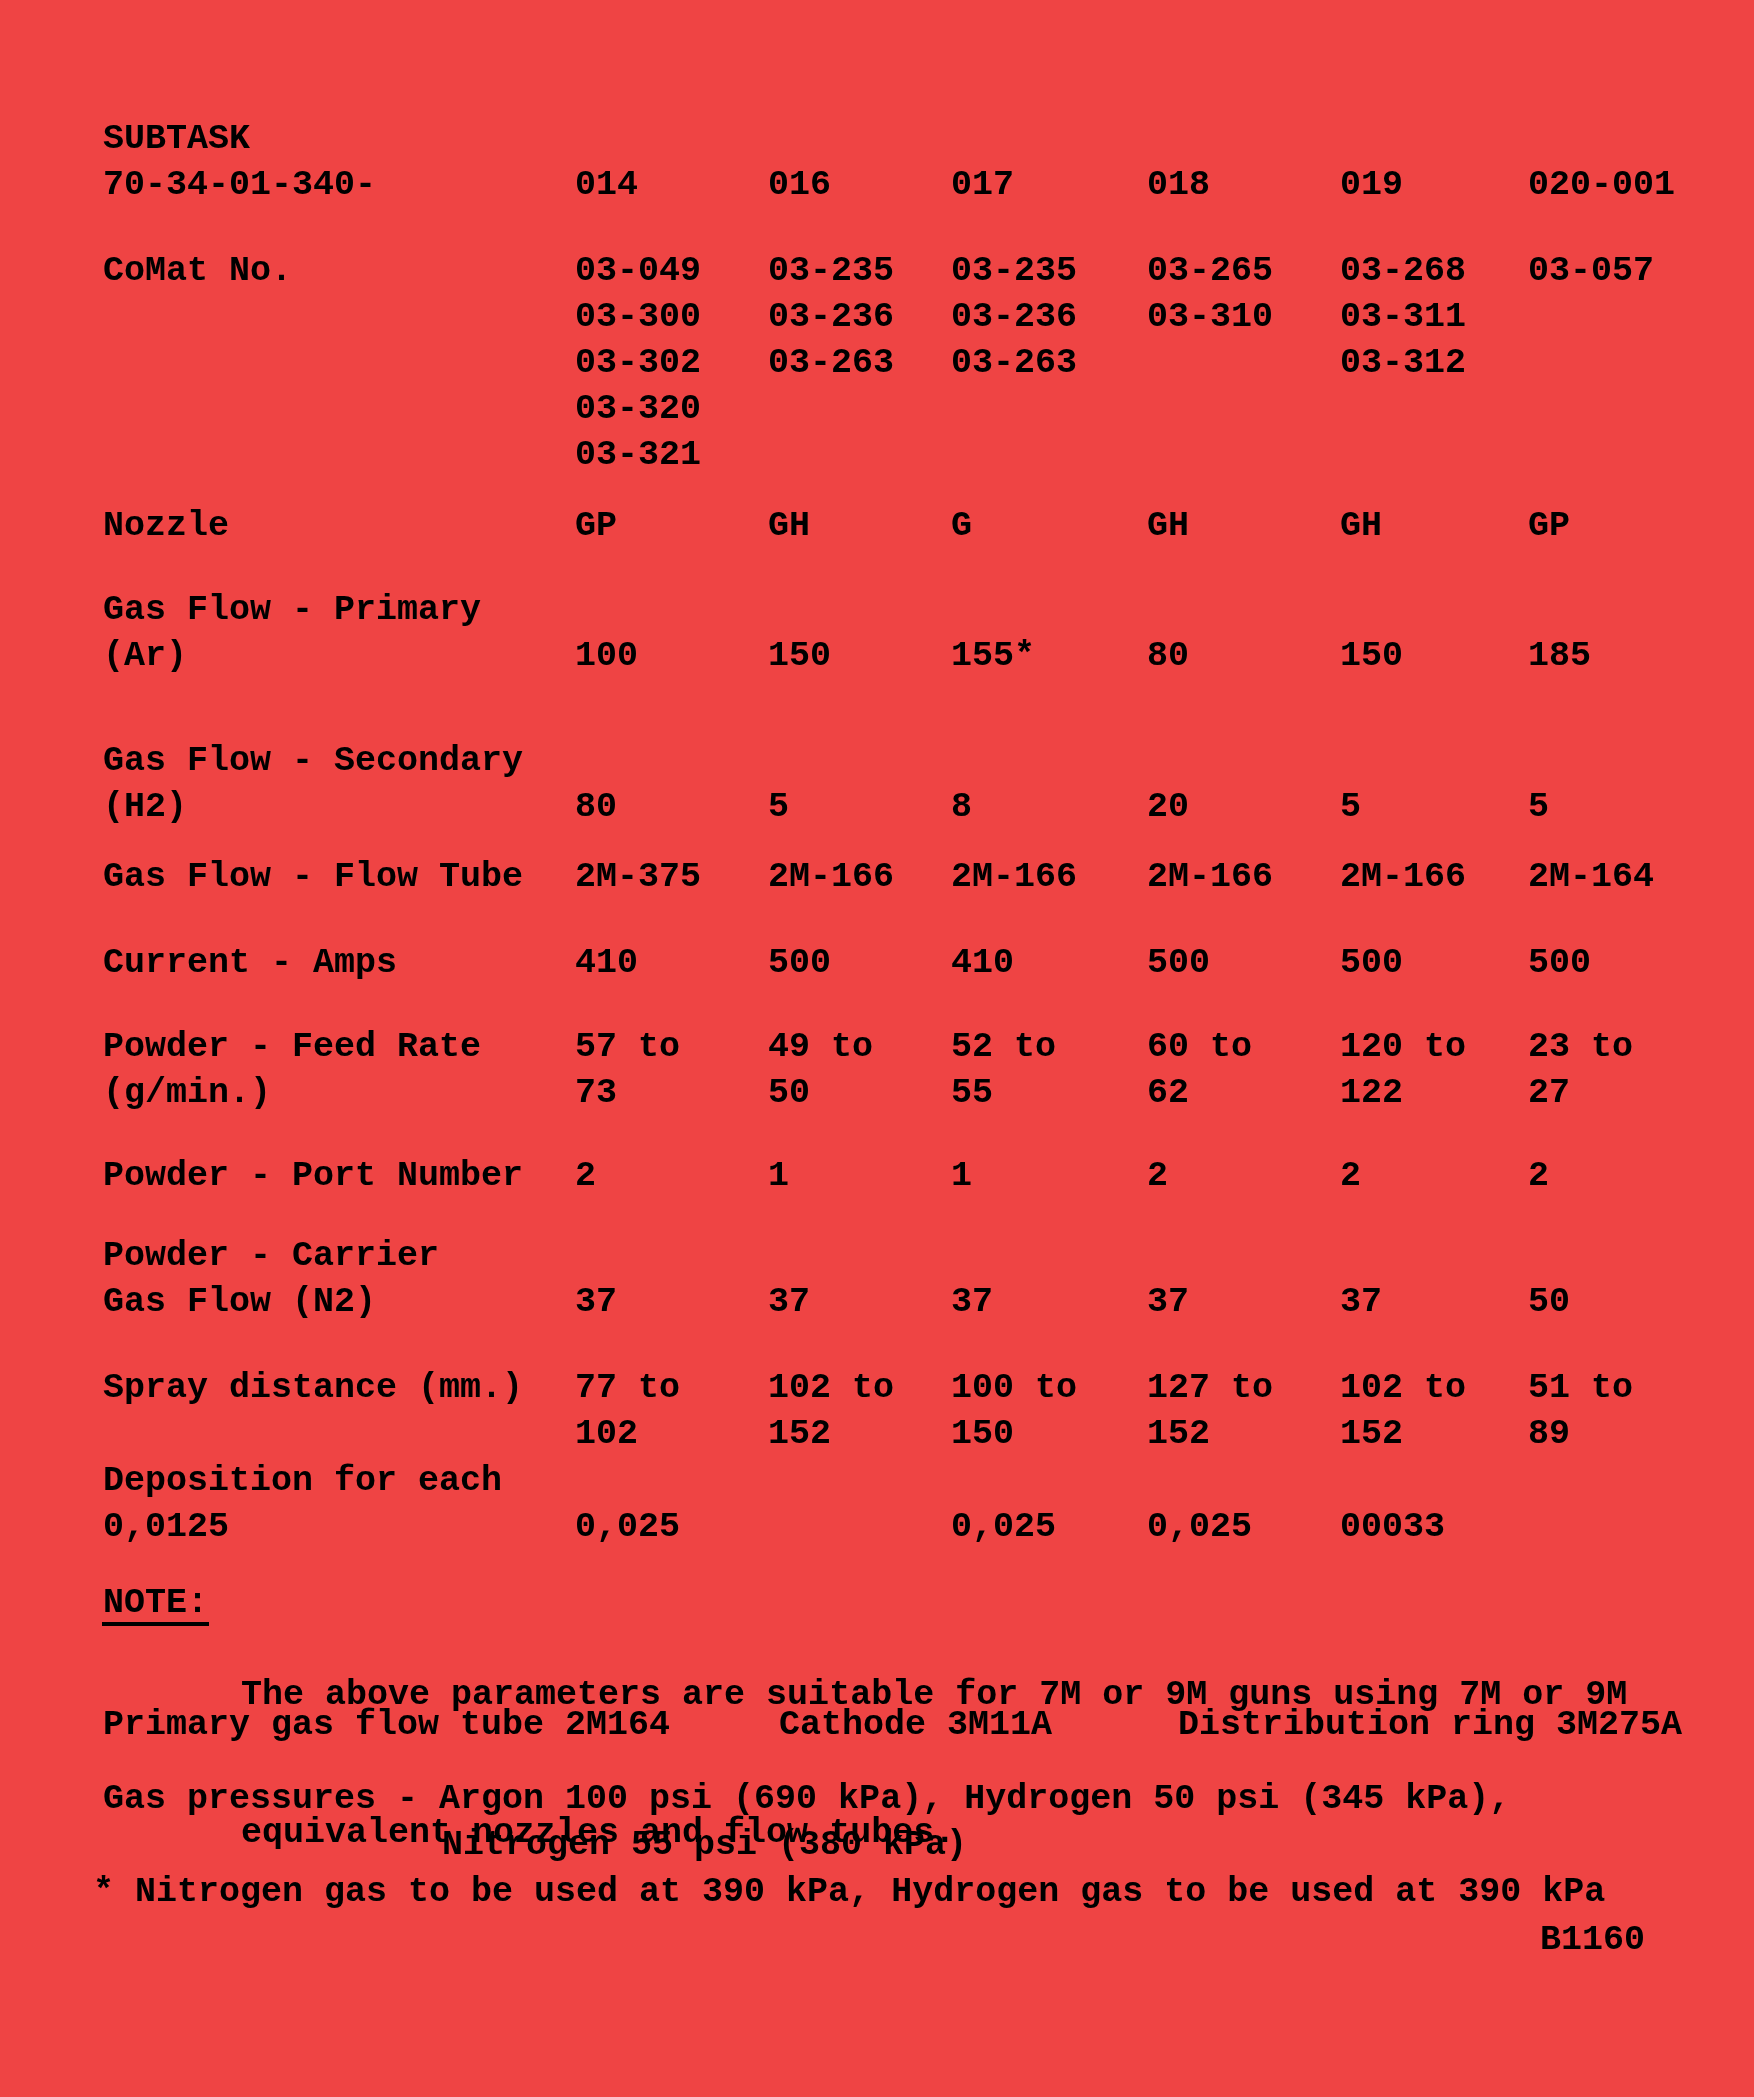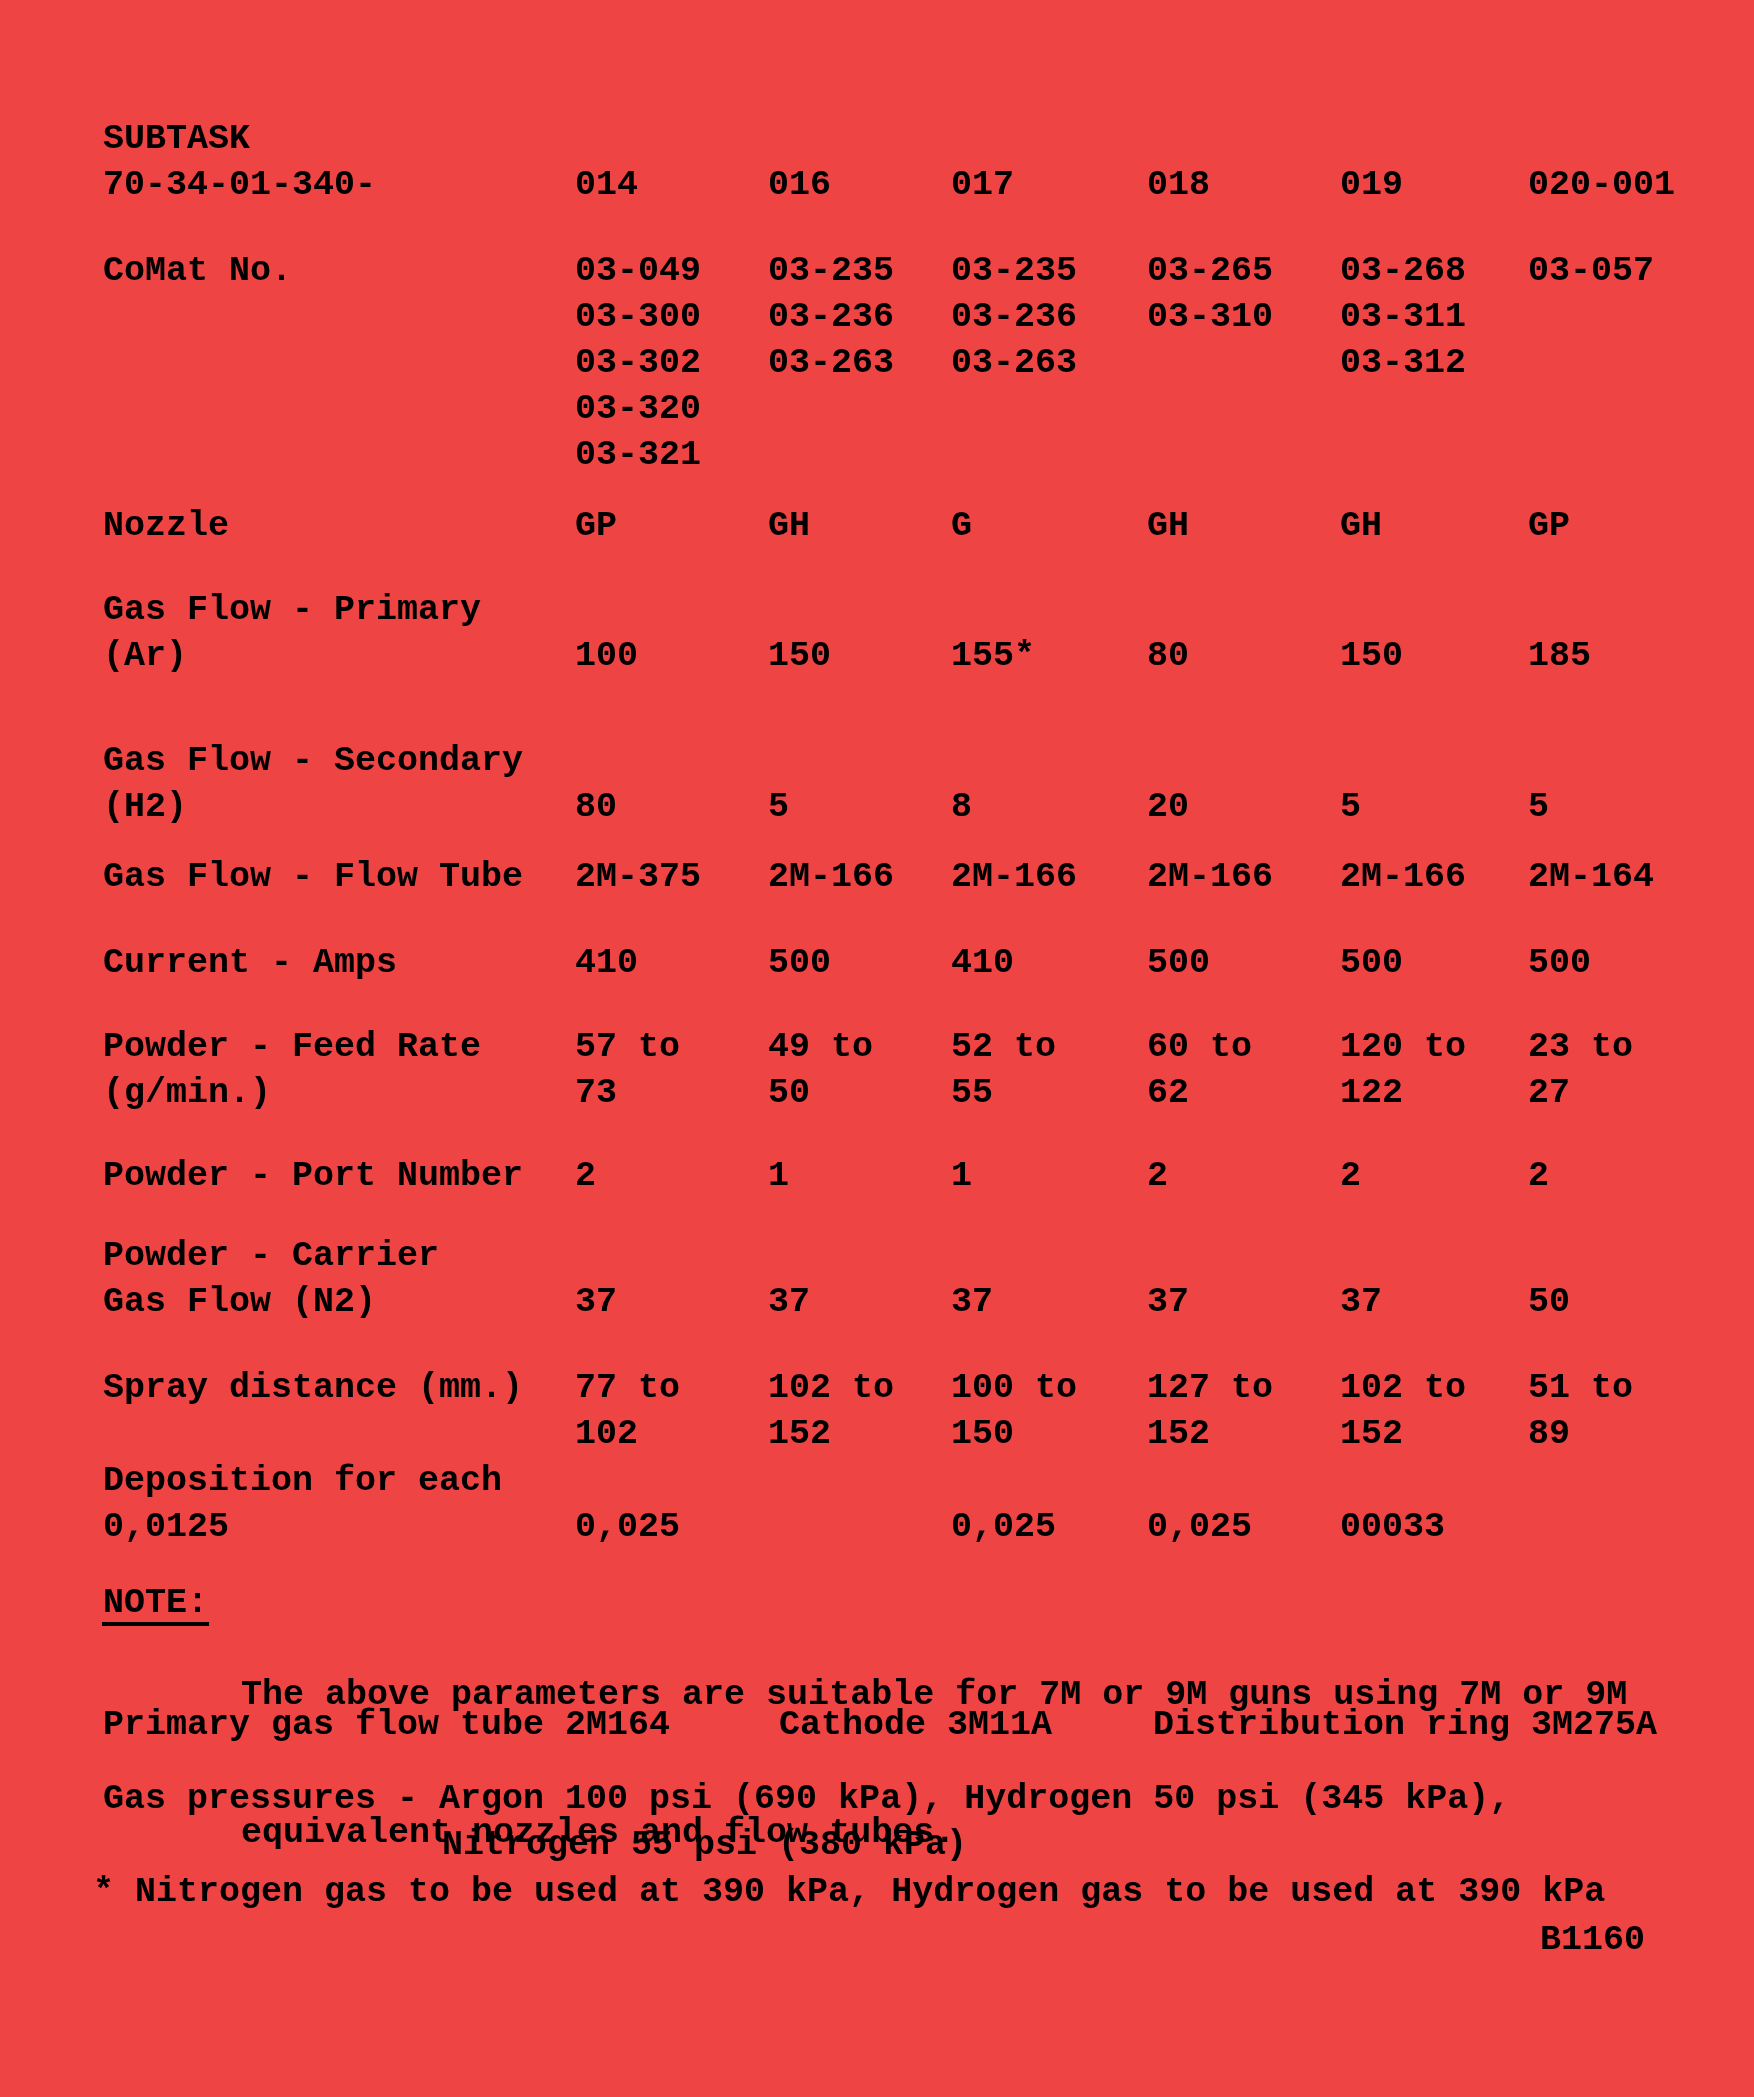--- a/index.html
+++ b/index.html
@@ -50,21 +50,21 @@
     content:"";
     position:absolute;
     left:-1.3px;right:-1.3px;bottom:0px;
     height:4.5px;
     background:#000;
   }
   .note-text{white-space:pre;}
   .eq{position:absolute;top:0;white-space:pre;}
   .eq1{left:0;}
   .eq2{left:676px;}
-  .eq3{left:1050px;text-align:center;}
+  .eq3{left:1075px;text-align:center;}
   .indent{padding-left:339px;white-space:pre;}
 </style>
 </head>
 <body>
 
 <div class="page">
 
   <div class="block b-header">
     <div class="line">
       <div class="cell">SUBTASK</div>

